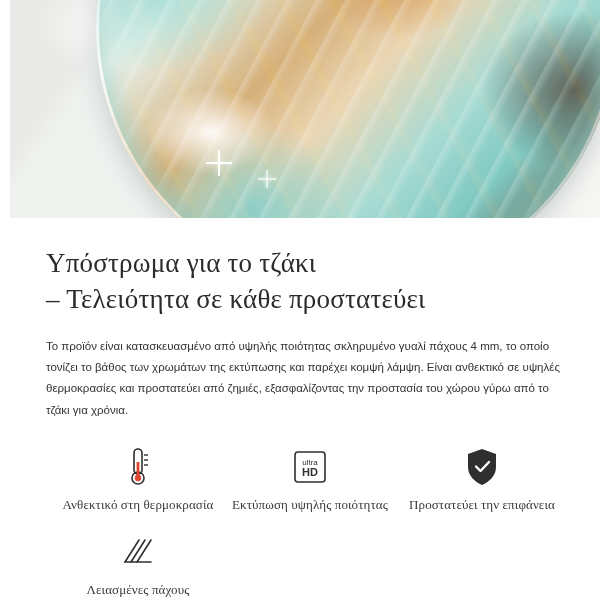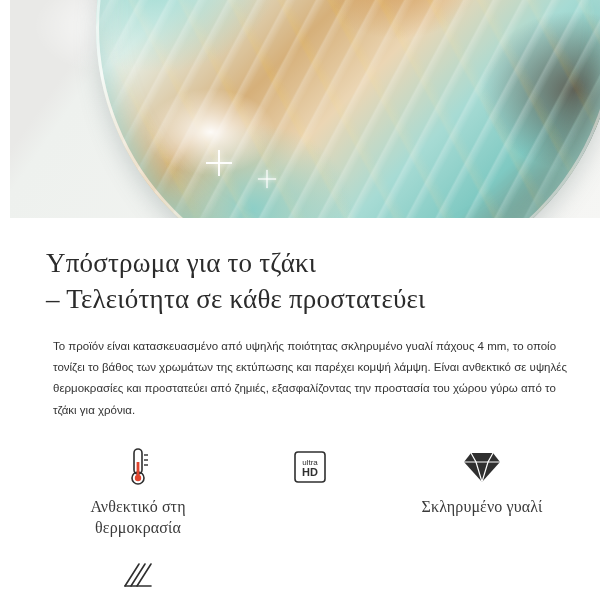--- a/index.html
+++ b/index.html
@@ -108,21 +108,21 @@
     margin: 0 0 18px 0;
     letter-spacing: .2px;
   }
   .headline .line2 { display: block; }
 
   .body-copy {
     font-family: "Liberation Sans", sans-serif;
     font-size: 11.5px;
     line-height: 1.85;
     color: #333333;
-    margin: 0 0 24px 7px;
+    margin: 0 0 24px 0;
     max-width: 532px;
   }
 
   
   .features {
     display: grid;
     grid-template-columns: repeat(3, 1fr);
     row-gap: 16px;
     column-gap: 0;
     padding: 0 6px;
@@ -135,21 +135,21 @@
   }
   .feature-icon {
     height: 44px;
     display: flex;
     align-items: center;
     justify-content: center;
     margin-bottom: 8px;
   }
   .feature-label {
     font-family: "Liberation Serif", serif;
-    font-size: 16px;
+    font-size: 13px;
     color: #3a3a3a;
     line-height: 1.3;
     letter-spacing: .1px;
   }
   svg { display: block; }
 </style>
 </head>
 <body>
 
 <div class="page">
@@ -191,33 +191,33 @@
       </div>
 
       <div class="feature">
         <span class="feature-icon">
           <svg width="42" height="40" viewBox="0 0 42 40">
             <rect x="6" y="5" width="30" height="30" rx="3" fill="none" stroke="#2f2f2f" stroke-width="1.6"></rect>
             <text x="21" y="18" text-anchor="middle" font-family="Liberation Sans, sans-serif" font-size="8" fill="#2f2f2f">ultra</text>
             <text x="21" y="29" text-anchor="middle" font-family="Liberation Sans, sans-serif" font-size="11" font-weight="bold" fill="#2f2f2f">HD</text>
           </svg>
         </span>
-      </div>
-
-
-      <div class="feature">
-        <span class="feature-icon">
-          <svg width="44" height="38" viewBox="0 0 44 38">
-            <path d="M22 34 L4 14 L11 5 H33 L40 14 Z" fill="#2f2f2f"></path>
-            <path d="M4 14 H40" stroke="#ffffff" stroke-width="1.2"></path>
-            <path d="M11 5 L16 14 L22 34 L28 14 L33 5" fill="none" stroke="#ffffff" stroke-width="1.2"></path>
-          </svg>
-        </span>
-        <span class="feature-label">Σκληρυμένο γυαλί</span>
-      </div>
+        <span class="feature-label">Εκτύπωση υψηλής ποιότητας</span>
+      </div>
+
+      <div class="feature">
+        <span class="feature-icon">
+          <svg width="40" height="44" viewBox="0 0 40 44">
+            <path d="M20 4 L34 9 V22 C34 31 27 37 20 40 C13 37 6 31 6 22 V9 Z" fill="#2f2f2f"></path>
+            <path d="M14 21.5 L18.5 26 L27 17" fill="none" stroke="#ffffff" stroke-width="2.4" stroke-linecap="round" stroke-linejoin="round"></path>
+          </svg>
+        </span>
+        <span class="feature-label">Προστατεύει την επιφάνεια</span>
+      </div>
+
 
       <div class="feature">
         <span class="feature-icon">
           <svg width="42" height="36" viewBox="0 0 42 36">
             <path d="M8 28 L22 6" stroke="#2f2f2f" stroke-width="1.6" stroke-linecap="round"></path>
             <path d="M14 28 L28 6" stroke="#2f2f2f" stroke-width="1.6" stroke-linecap="round"></path>
             <path d="M20 28 L34 6" stroke="#2f2f2f" stroke-width="1.6" stroke-linecap="round"></path>
             <path d="M8 28 H34" stroke="#2f2f2f" stroke-width="1.6" stroke-linecap="round"></path>
           </svg>
         </span>

